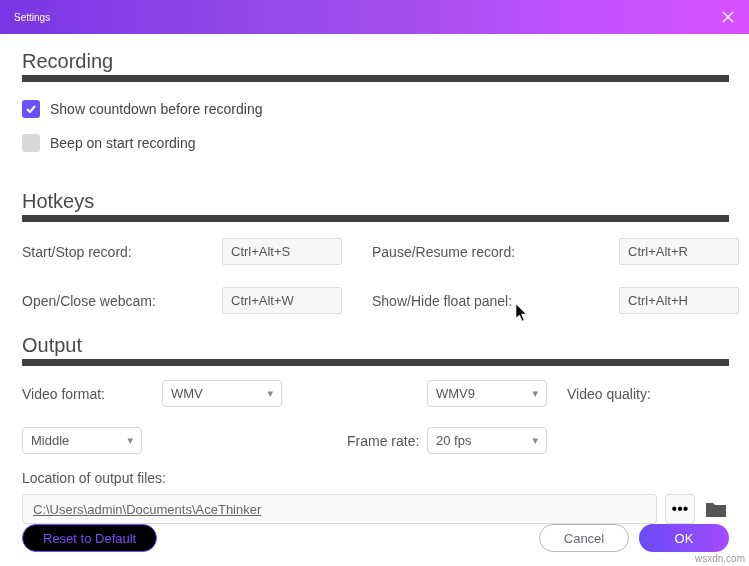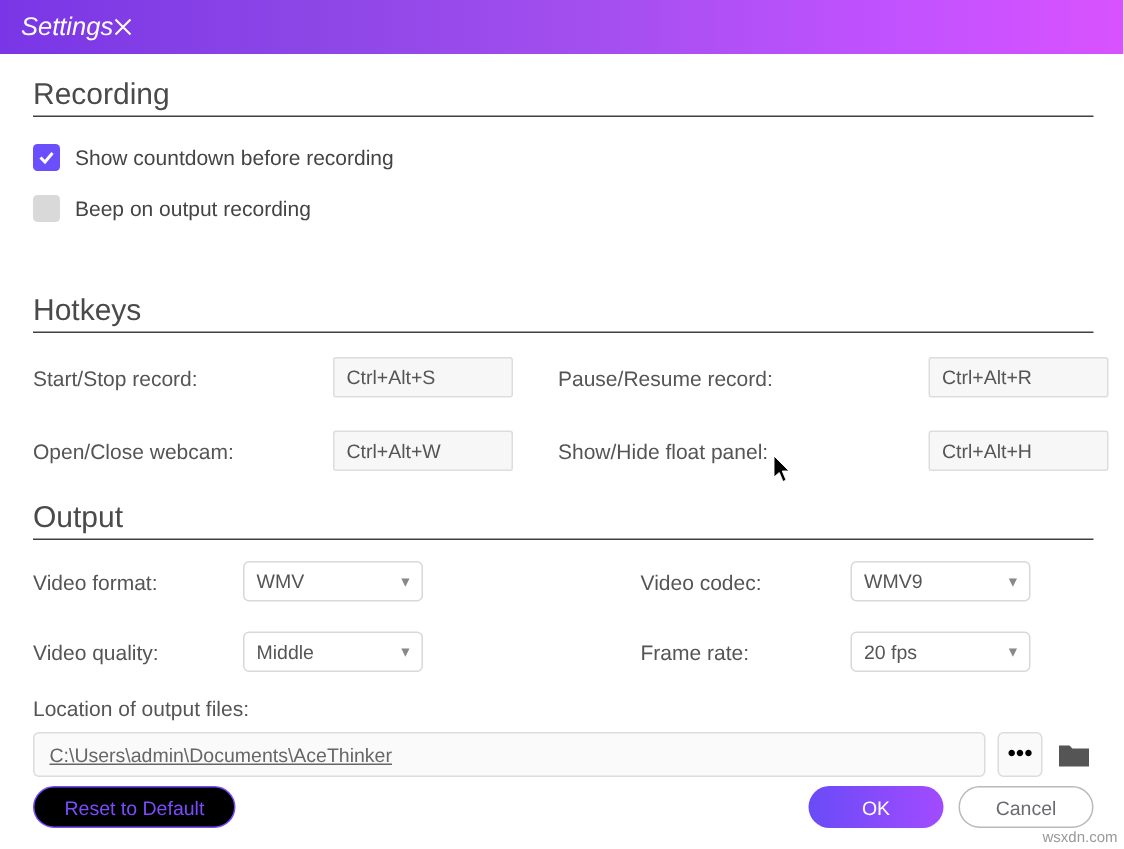--- a/index.html
+++ b/index.html
@@ -1,33 +1,32 @@
 <!DOCTYPE html>
 <html><head>
 <meta charset="utf-8">
 <style>
   * { box-sizing: border-box; margin: 0; padding: 0; font-family: "Segoe UI", Arial, sans-serif; }
   body { width: 749px; height: 566px; background: #fff; }
   .window { width: 749px; height: 566px; background: #fff; display: flex; flex-direction: column; }
   .titlebar {
-    height: 36px; display: flex; align-items: center; 
-    padding: 0 14px; color: #fff; font-size: 17px;
+    height: 36px; display: flex; align-items: center; justify-content: space-between;
+    padding: 0 14px; color: #fff; font-size: 10px;
     background: linear-gradient(90deg, #7a36e6 0%, #8d46e6 28%, #a64ff0 55%, #c252ff 80%, #d952ff 100%);
-    font-style: italic;
   }
   .close-icon { cursor: pointer; display: flex; align-items: center; justify-content: center; }
   .content { flex: 1; padding: 16px 20px 14px 22px; display: flex; flex-direction: column; }
-  .section-title { font-size: 20px; color: #4a4a4a; font-weight: 400; border-bottom: 1px solid #404040; padding-bottom: 2px; margin-bottom: 10px; }
+  .section-title { font-size: 20px; color: #4a4a4a; font-weight: 400; border-bottom: 7px solid #404040; padding-bottom: 2px; margin-bottom: 10px; }
   .checkrow { display: flex; align-items: center; gap: 10px; margin: 8px 0; }
   .cb { width: 18px; height: 18px; border-radius: 3px; display: inline-flex; align-items: center; justify-content: center; }
   .cb.checked { background: #6b4efc; }
   .cb.unchecked { background: #d9d9d9; }
   .cb svg { display: block; }
   .checkrow span { font-size: 14px; color: #444; }
-  .hotkeys { margin-top: 40px; }
+  .hotkeys { margin-top: 30px; }
   .hkgrid { display: grid; grid-template-columns: 200px 150px 1fr 110px; row-gap: 22px; align-items: center; margin-top: 16px; }
   .hklabel { font-size: 14px; color: #555; }
   .hkinput {
     width: 120px; height: 27px; border: 1px solid #ddd; background: #f7f7f7; border-radius: 2px;
     padding: 3px 8px; font-size: 13px; color: #555; display: flex; align-items: center;
   }
   .output { margin-top: 20px; }
   .outgrid { display: grid; grid-template-columns: 140px 185px 80px 140px 170px; row-gap: 20px; align-items: center; margin-top: 14px; }
   .outlabel { font-size: 14px; color: #555; }
   .select {
@@ -72,21 +71,21 @@
     <div class="checkrow">
       <span class="cb checked">
         <svg width="12" height="12" viewBox="0 0 12 12">
             <path d="M2 6 L5 9 L10 3" stroke="#fff" stroke-width="2" fill="none"></path>
           </svg>
       </span>
       <span>Show countdown before recording</span>
     </div>
     <div class="checkrow">
       <span class="cb unchecked"></span>
-      <span>Beep on output recording</span>
+      <span>Beep on start recording</span>
     </div>
 
     <div class="hotkeys">
       <div class="section-title">Hotkeys</div>
       <div class="hkgrid">
         <div class="hklabel">Start/Stop record:</div>
         <div class="hkinput">Ctrl+Alt+S</div>
         <div class="hklabel">Pause/Resume record:</div>
         <div class="hkinput">Ctrl+Alt+R</div>
 
@@ -101,21 +100,20 @@
       <div class="section-title">Output</div>
       <div class="outgrid">
         <div class="outlabel">Video format:</div>
         <div>
             <div class="select">
               <span>WMV</span>
               <span class="chev">▾</span>
             </div>
           </div>
         <div></div>
-        <div class="outlabel">Video codec:</div>
         <div>
             <div class="select">
               <span>WMV9</span>
               <span class="chev">▾</span>
             </div>
           </div>
 
         <div class="outlabel">Video quality:</div>
         <div>
             <div class="select">
@@ -145,22 +143,22 @@
                 <path d="M1 3 h7 l2 2 h11 v12 h-20 z" fill="#555"></path>
               </svg>
           </div>
         </div>
       </div>
     </div>
 
     <div class="footer">
       <div class="btn reset">Reset to Default</div>
       <div class="spacer"></div>
+      <div class="btn cancel">Cancel</div>
       <div class="btn ok">OK</div>
-      <div class="btn cancel">Cancel</div>
     </div>
   </div>
 </div>
 
 <div class="cursor">
   <svg width="14" height="18" viewBox="0 0 14 18">
       <path d="M0 0 L0 14 L3.5 11 L6 17 L8 16 L5.5 10 L10 10 Z" fill="#000" stroke="#fff" stroke-width="0.6"></path>
     </svg>
 </div>
 <div class="watermark">wsxdn.com</div>

